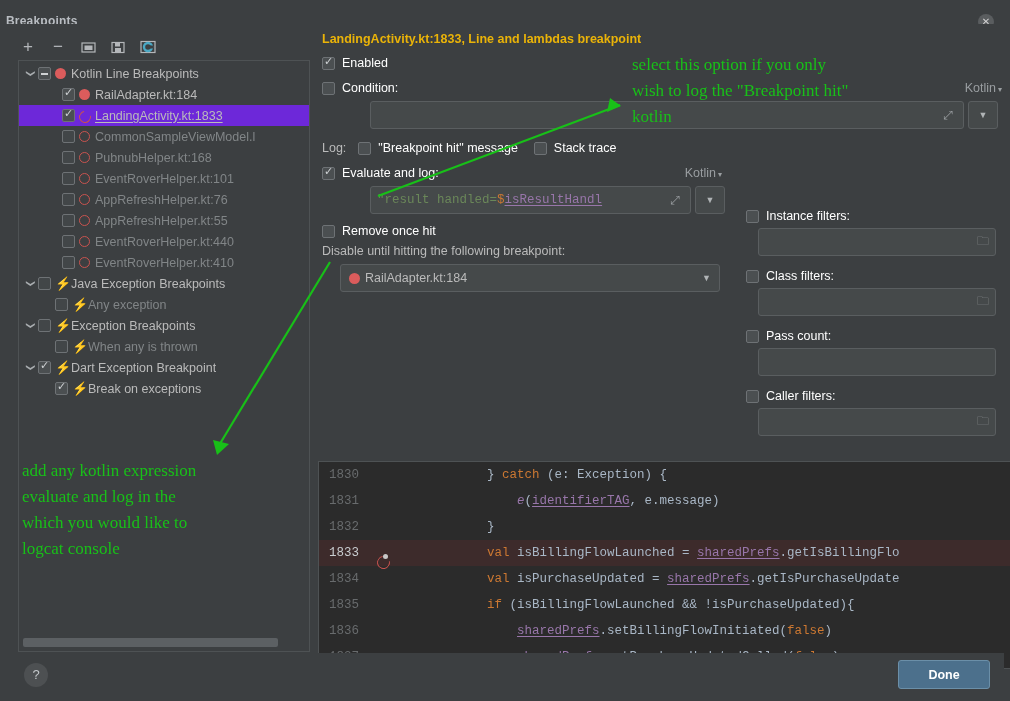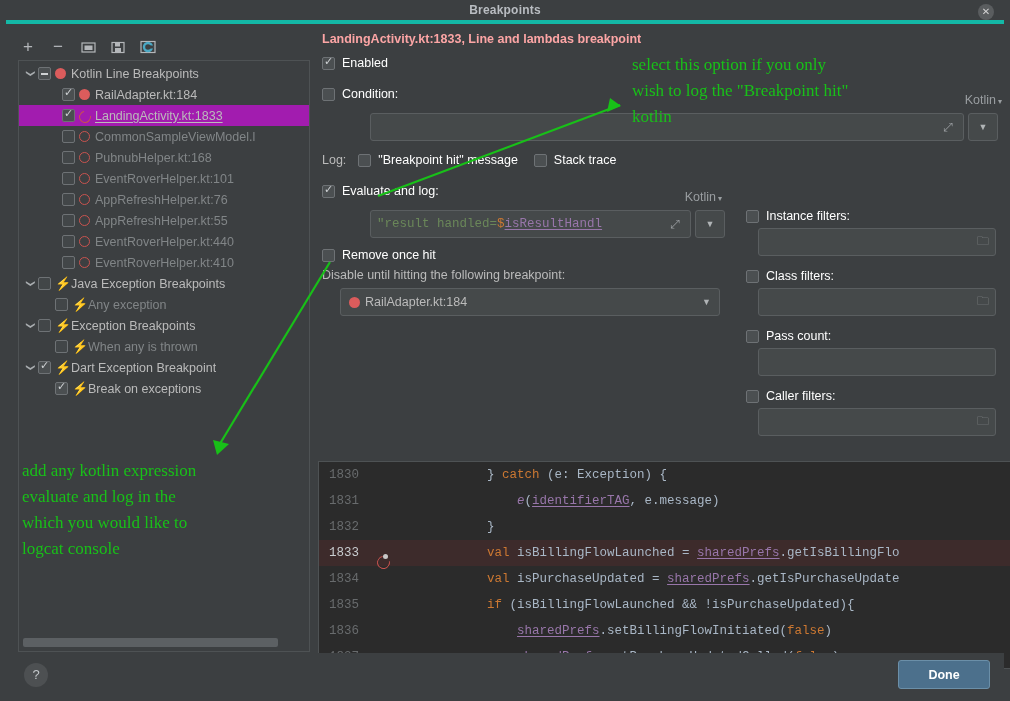--- a/index.html
+++ b/index.html
@@ -14,24 +14,24 @@
   #app {
     position: relative;
     width: 1010px;
     height: 701px;
     background: #3c3f41;
     overflow: hidden;
   }
 
   
   .titlebar {
-    position: absolute; left: 6px; top: 0; width: 998px; height: 24px;
+    position: absolute; left: 6px; top: 10px; width: 998px; height: 24px;
     background: #3c3f41;
-    border-bottom: 4px solid #14b8a6;
-    display: flex; align-items: center; justify-content: center;
+    border-bottom: 2px solid #14b8a6;
+    display: flex; align-items: center; justify-content: flex-start;
   }
   .titlebar-text {
     font-size: 12px; font-weight: bold; color: #b9bdc2; letter-spacing: .2px;
   }
   .close-btn {
     position: absolute; right: 10px; top: 4px;
     width: 16px; height: 16px; border-radius: 50%;
     background: #5a5d5f; color: #d4d4d4;
     font-size: 10px; line-height: 16px; text-align: center;
     cursor: pointer;
@@ -60,21 +60,21 @@
     background: #3c3f41;
     border: 1px solid #4e5254;
     overflow: hidden;
   }
   .tree-inner { padding-top: 2px; }
   .tree-row {
     display: flex; align-items: center; height: 21px;
     padding-left: 4px; white-space: nowrap; cursor: pointer;
     font-size: 12.5px; color: #bbbbbb;
   }
-  .tree-row.selected { background: #a21caf; }
+  .tree-row.selected { background: #6d28d9; }
   .tree-row.dim { color: #7d8082; }
   .tree-row.dim .lbl { color: #818587; }
   .arrow {
     width: 15px; flex: none; color: #a9adb0; font-size: 9px; text-align: center; line-height: 21px;
   }
   .indent { flex: none; }
   .cb {
     width: 13px; height: 13px; flex: none; margin-right: 4px;
     border: 1px solid #6e7275; border-radius: 2px; background: #4b4f51;
     position: relative;
@@ -114,21 +114,21 @@
   .lbl.underline { text-decoration: underline; text-underline-offset: 2px; }
 
   .tree-hscroll {
     position: absolute; left: 4px; bottom: 4px; width: 255px; height: 9px;
     background: #5c6063; border-radius: 2px;
   }
 
   
   .right-pane { position: absolute; left: 312px; top: 8px; width: 684px; }
   .bp-title {
-    font-size: 12.5px; font-weight: bold; color: #fca5a5; margin: 0 0 10px 4px;
+    font-size: 12.5px; font-weight: bold; color: #eab308; margin: 0 0 10px 4px;
   }
 
   .row { display: flex; align-items: center; margin-left: 4px; }
   .chk {
     width: 13px; height: 13px; flex: none;
     border: 1px solid #6e7275; border-radius: 2px; background: #4b4f51;
     position: relative; cursor: pointer;
   }
   .chk.checked::after {
     content: "✓"; position: absolute; left: 1px; top: -3px;
@@ -162,21 +162,21 @@
   .expand-icon {
     width: 18px; flex: none; color: #9a9ea1; font-size: 12px; text-align: center;
   }
   .dd-btn {
     width: 30px; height: 28px; flex: none; margin-left: 4px;
     background: #45494a; border: 1px solid #5a5e60; border-radius: 3px;
     display: flex; align-items: center; justify-content: center;
     color: #b0b4b6; font-size: 9px; cursor: pointer;
   }
   .lang-link {
-    font-size: 12.5px; color: #9a9ea1; cursor: pointer; white-space: nowrap; margin-top: 12px;
+    font-size: 12.5px; color: #9a9ea1; cursor: pointer; white-space: nowrap;
   }
   .caret { font-size: 8px; margin-left: 2px; }
 
   .folder-icon { color: #8a8e90; font-size: 12px; }
 
   .combo {
     background: #45494a; border: 1px solid #5a5e60; border-radius: 3px;
     height: 28px; display: flex; align-items: center; padding: 0 8px;
     font-size: 12.5px; color: #bbbbbb; cursor: pointer;
   }

